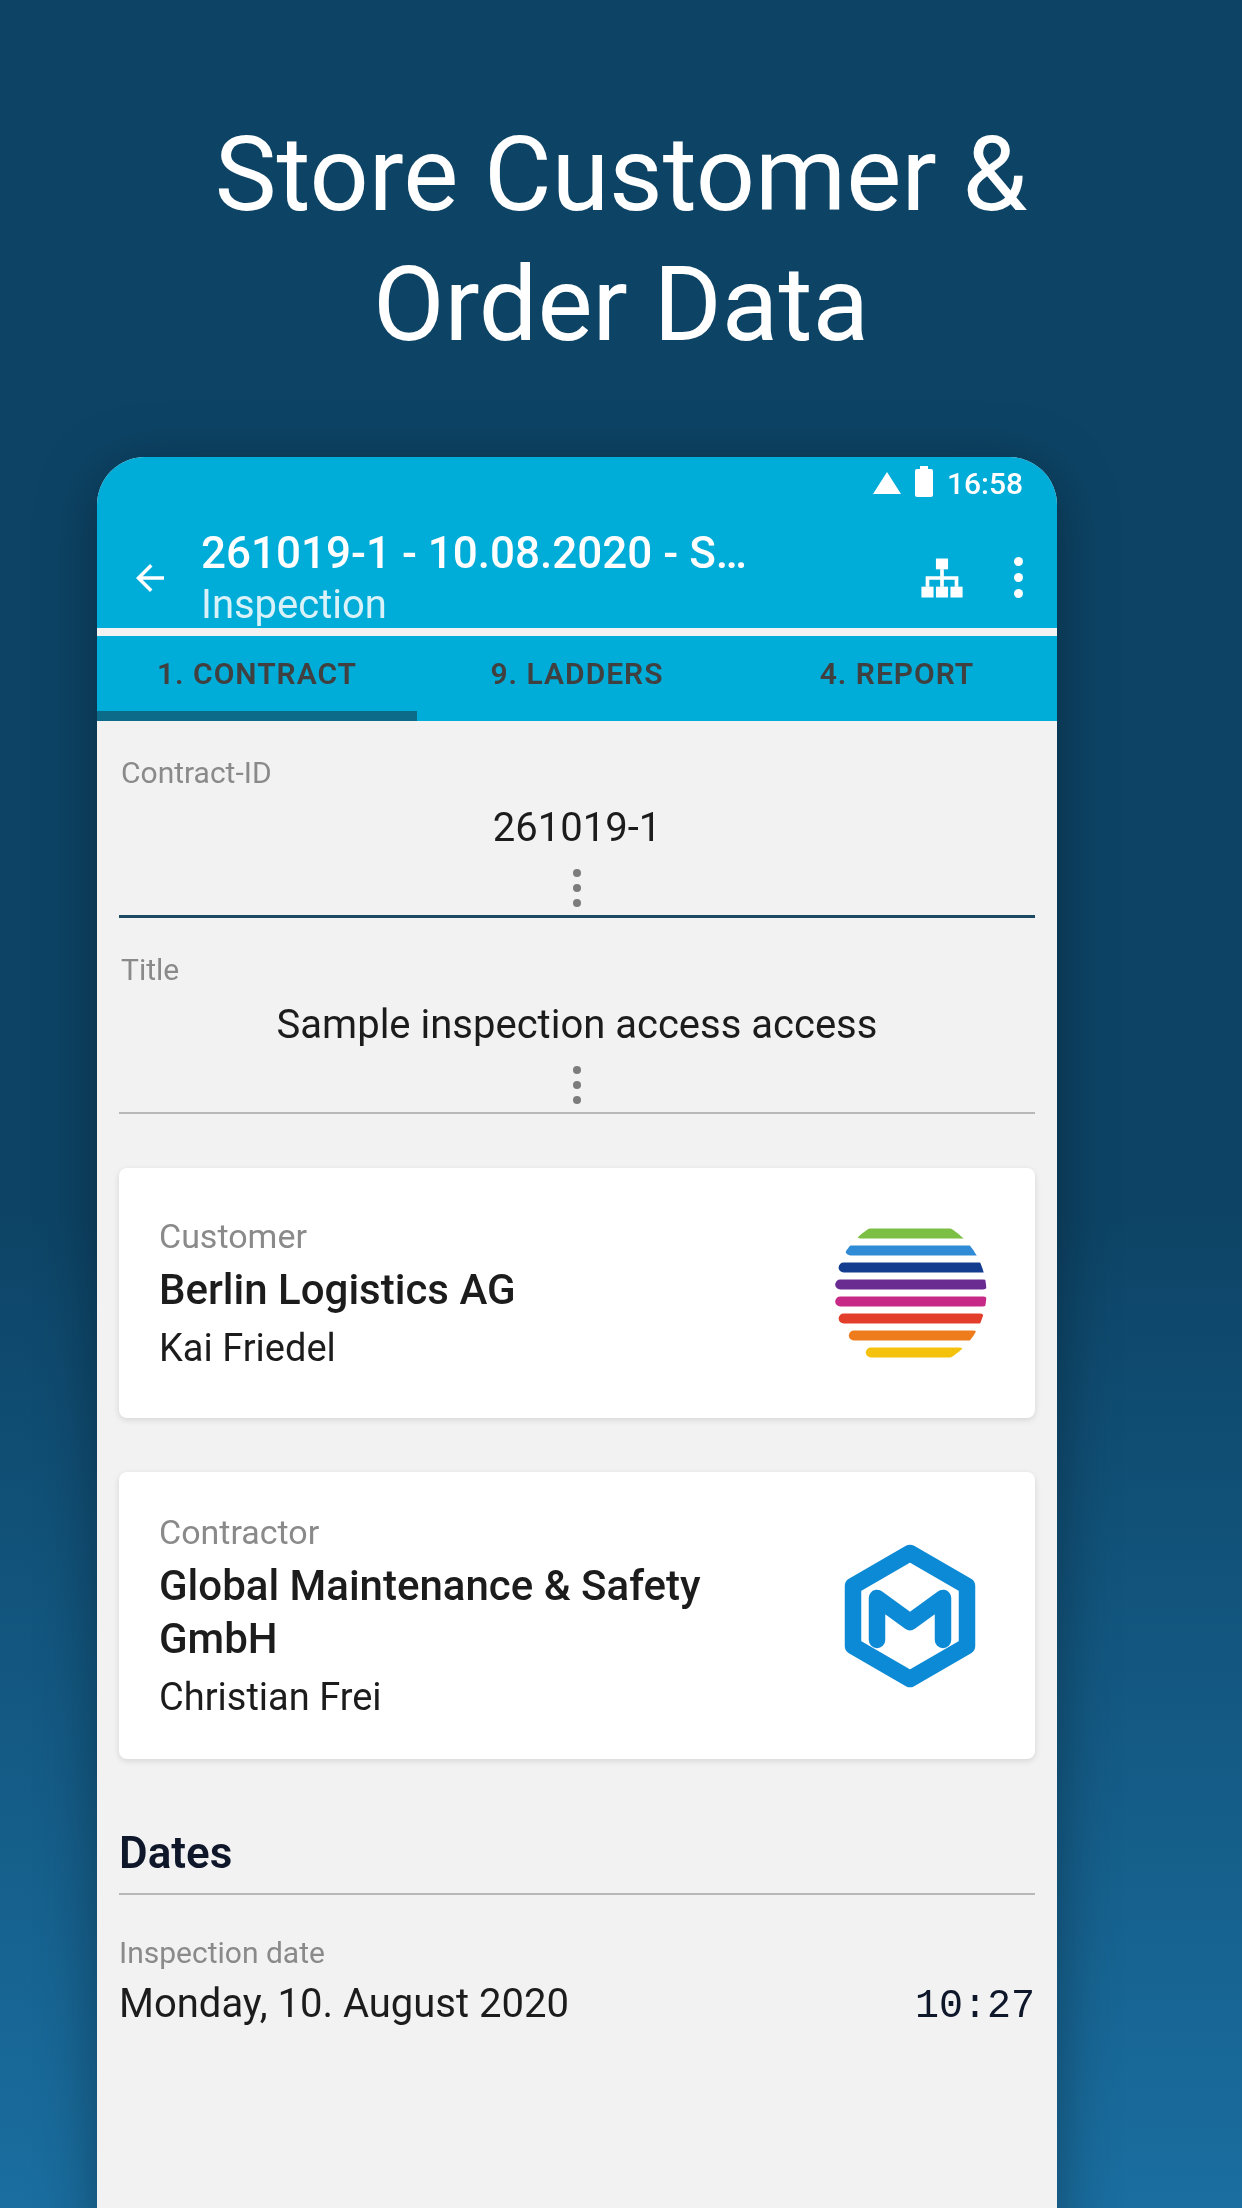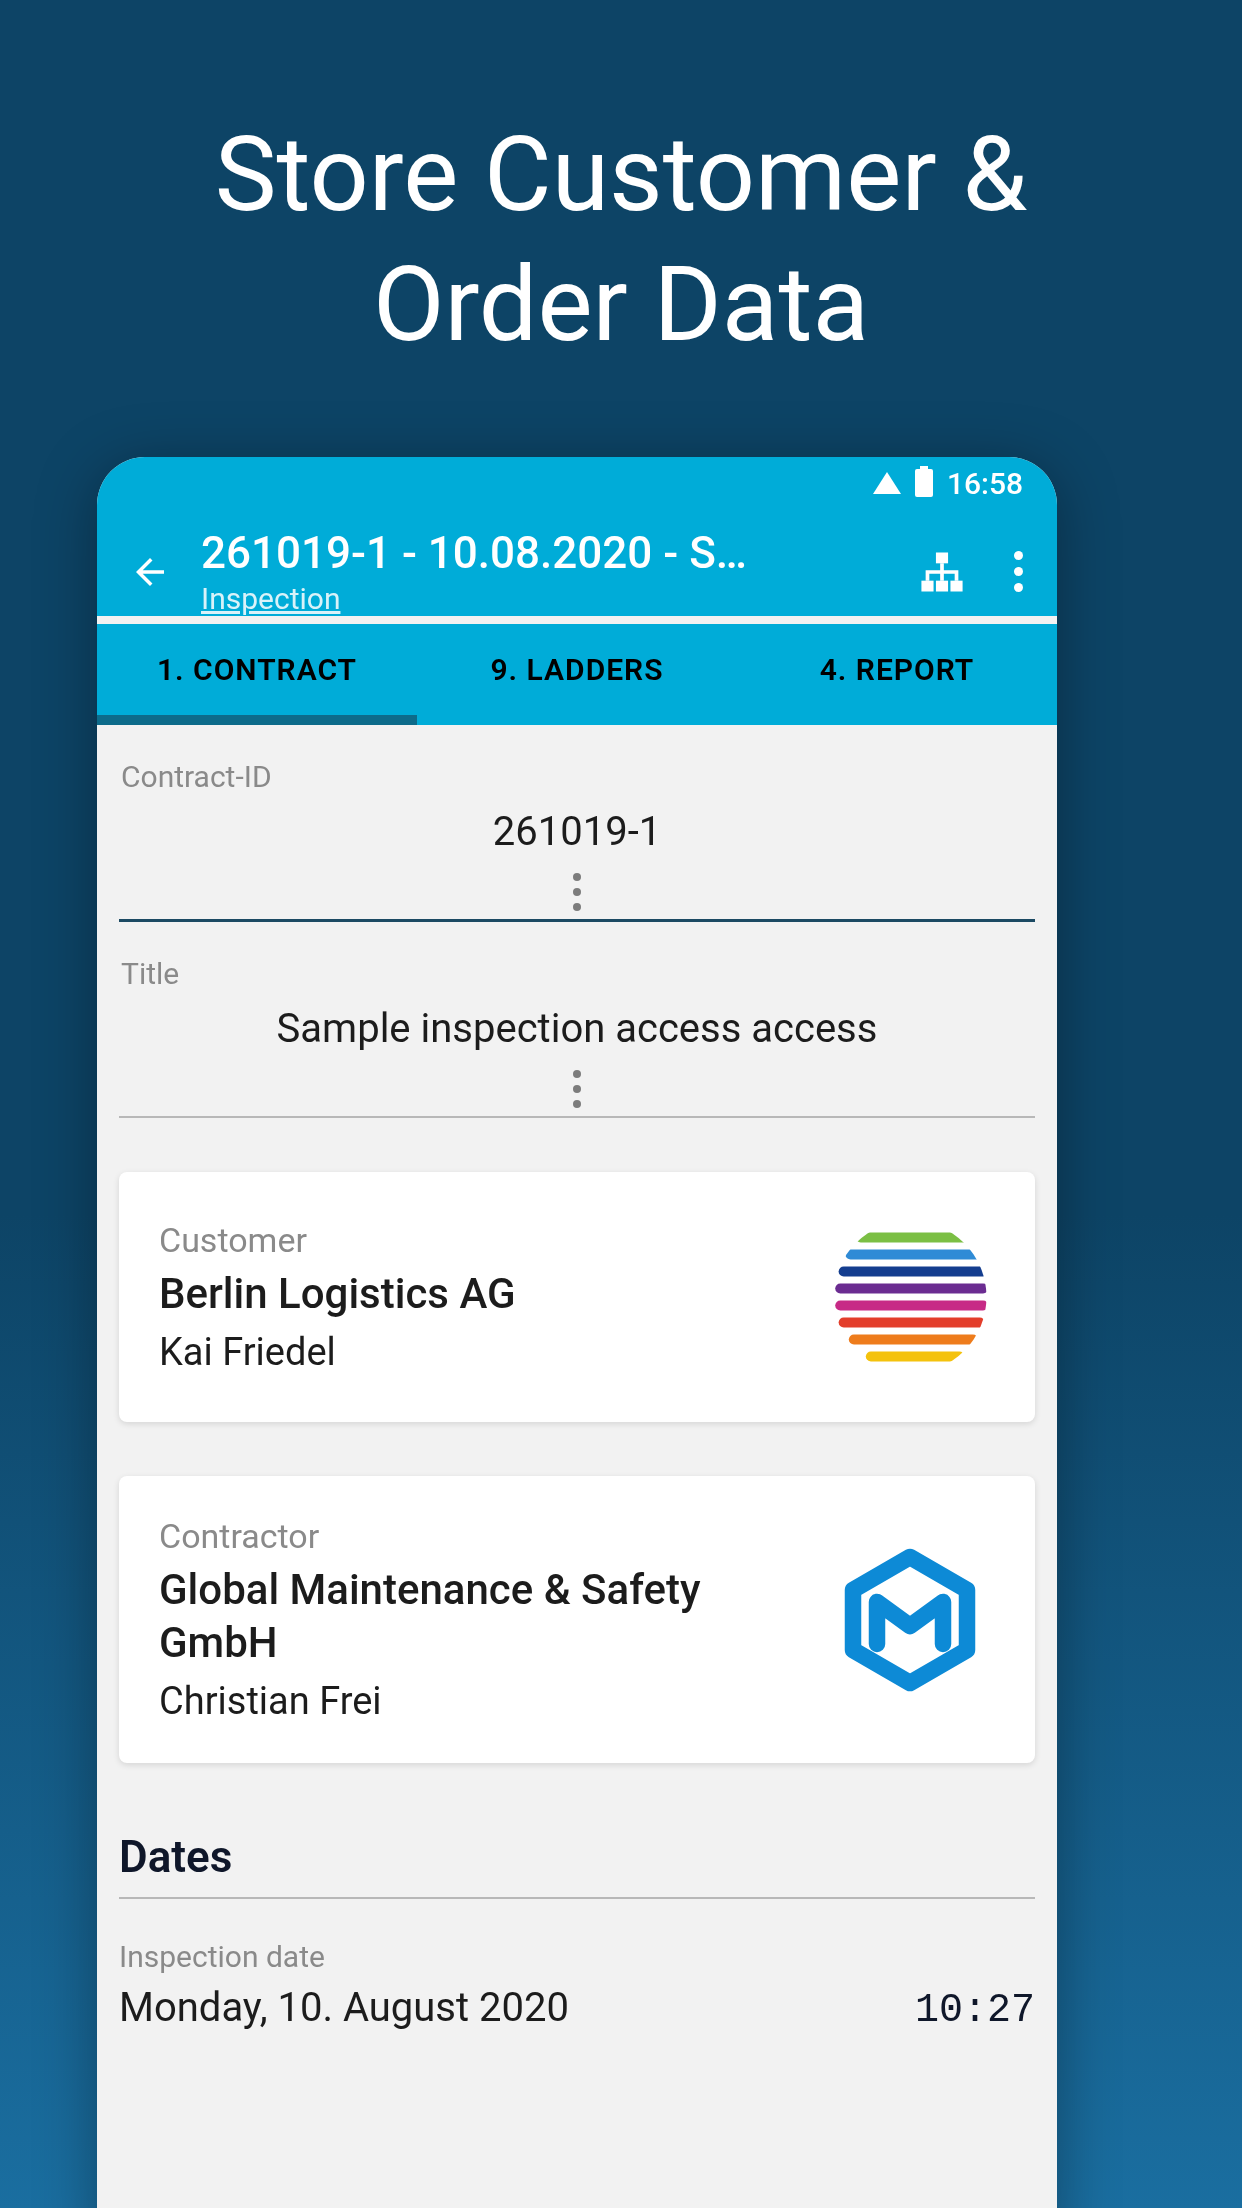--- a/index.html
+++ b/index.html
@@ -48,35 +48,35 @@
     background: #00acd8;
     padding: 18px 20px 0 20px;
     color: #fff;
     display: flex;
     align-items: center;
     gap: 18px;
   }
   .back-btn { padding: 12px; }
   .app-bar-titles { flex: 1; min-width: 0; }
   .app-bar-title { font-size: 44px; font-weight: 500; white-space: nowrap; overflow: hidden; text-overflow: ellipsis; max-width: 620px; }
-  .app-bar-sub { font-size: 30px; opacity: 0.85; margin-top: 2px; text-decoration: underline; }
+  .app-bar-sub { font-size: 40px; opacity: 0.85; margin-top: 2px; }
   .hierarchy-btn, .more-btn { padding: 14px; }
   .tabs {
     background: #00acd8;
     display: flex;
     margin-top: 8px;
   }
   .tab {
     flex: 1;
     text-align: center;
-    color: #000000;
+    color: #404040;
     font-size: 30px;
     font-weight: 600;
     letter-spacing: 1px;
-    padding: 28px 8px;
+    padding: 20px 8px;
     border-bottom: 10px solid transparent;
   }
   .tab.active { border-bottom-color: #0d6b8a; }
 
   .content { padding: 0 22px; }
   .field { margin-top: 34px; position: relative; }
   .field-label { color: #8a8a8a; font-size: 30px; padding: 0 2px; }
   .field-row { display: flex; align-items: center; border-bottom: 3px solid #1c4a63; flex-direction: column; }
   .field-row.secondary { border-bottom: 2px solid #b8b8b8; }
   .field-value { flex: 1; color: #1c1c1c; font-size: 40px; padding: 14px 2px 10px; }

